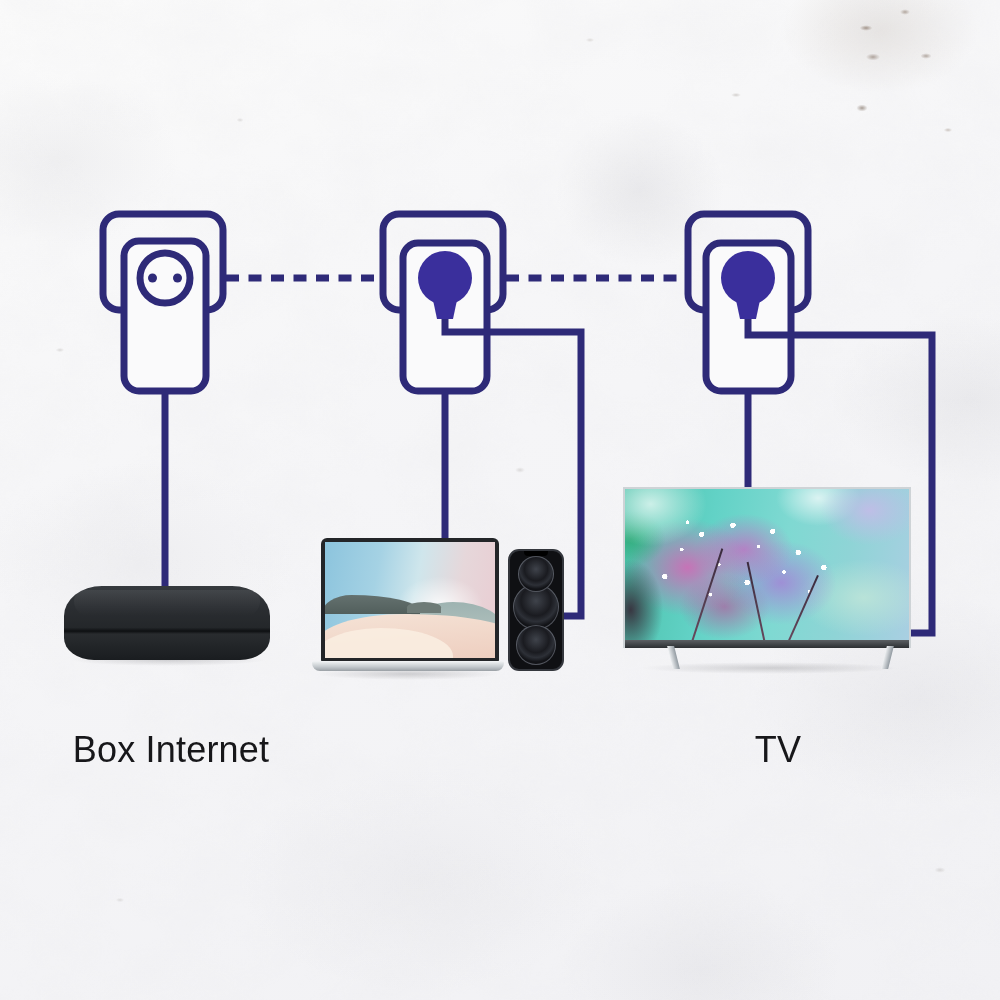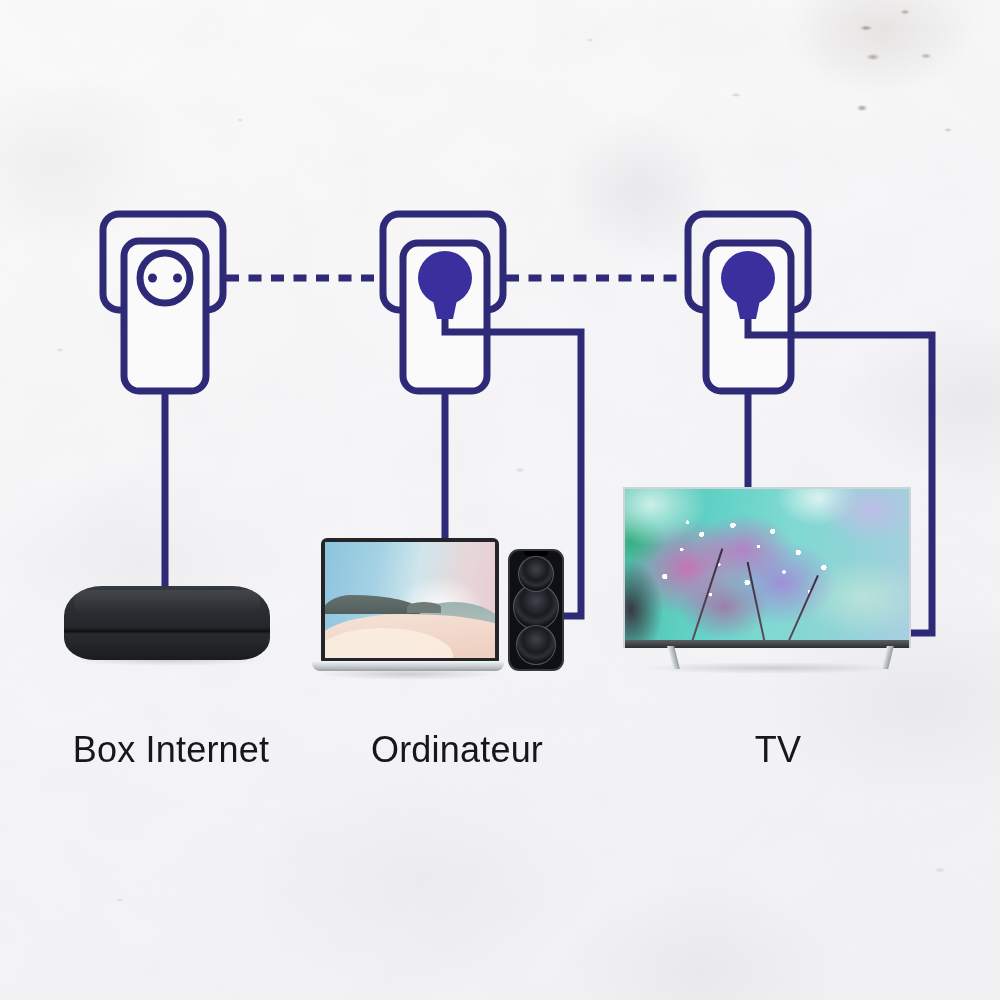--- a/index.html
+++ b/index.html
@@ -244,16 +244,15 @@
       <div class="stem stem1"></div>
       <div class="stem stem2"></div>
       <div class="stem stem3"></div>
     </div>
     <div class="tv-bezel"></div>
   </div>
   <div class="tv-foot left"></div>
   <div class="tv-foot right"></div>
 
   <div class="device-label lbl-box">Box Internet</div>
-  <div class="device-label lbl-computer">Ordinateur</div>
   <div class="device-label lbl-tv">TV</div>
 
 </div>
 
 </body></html>

